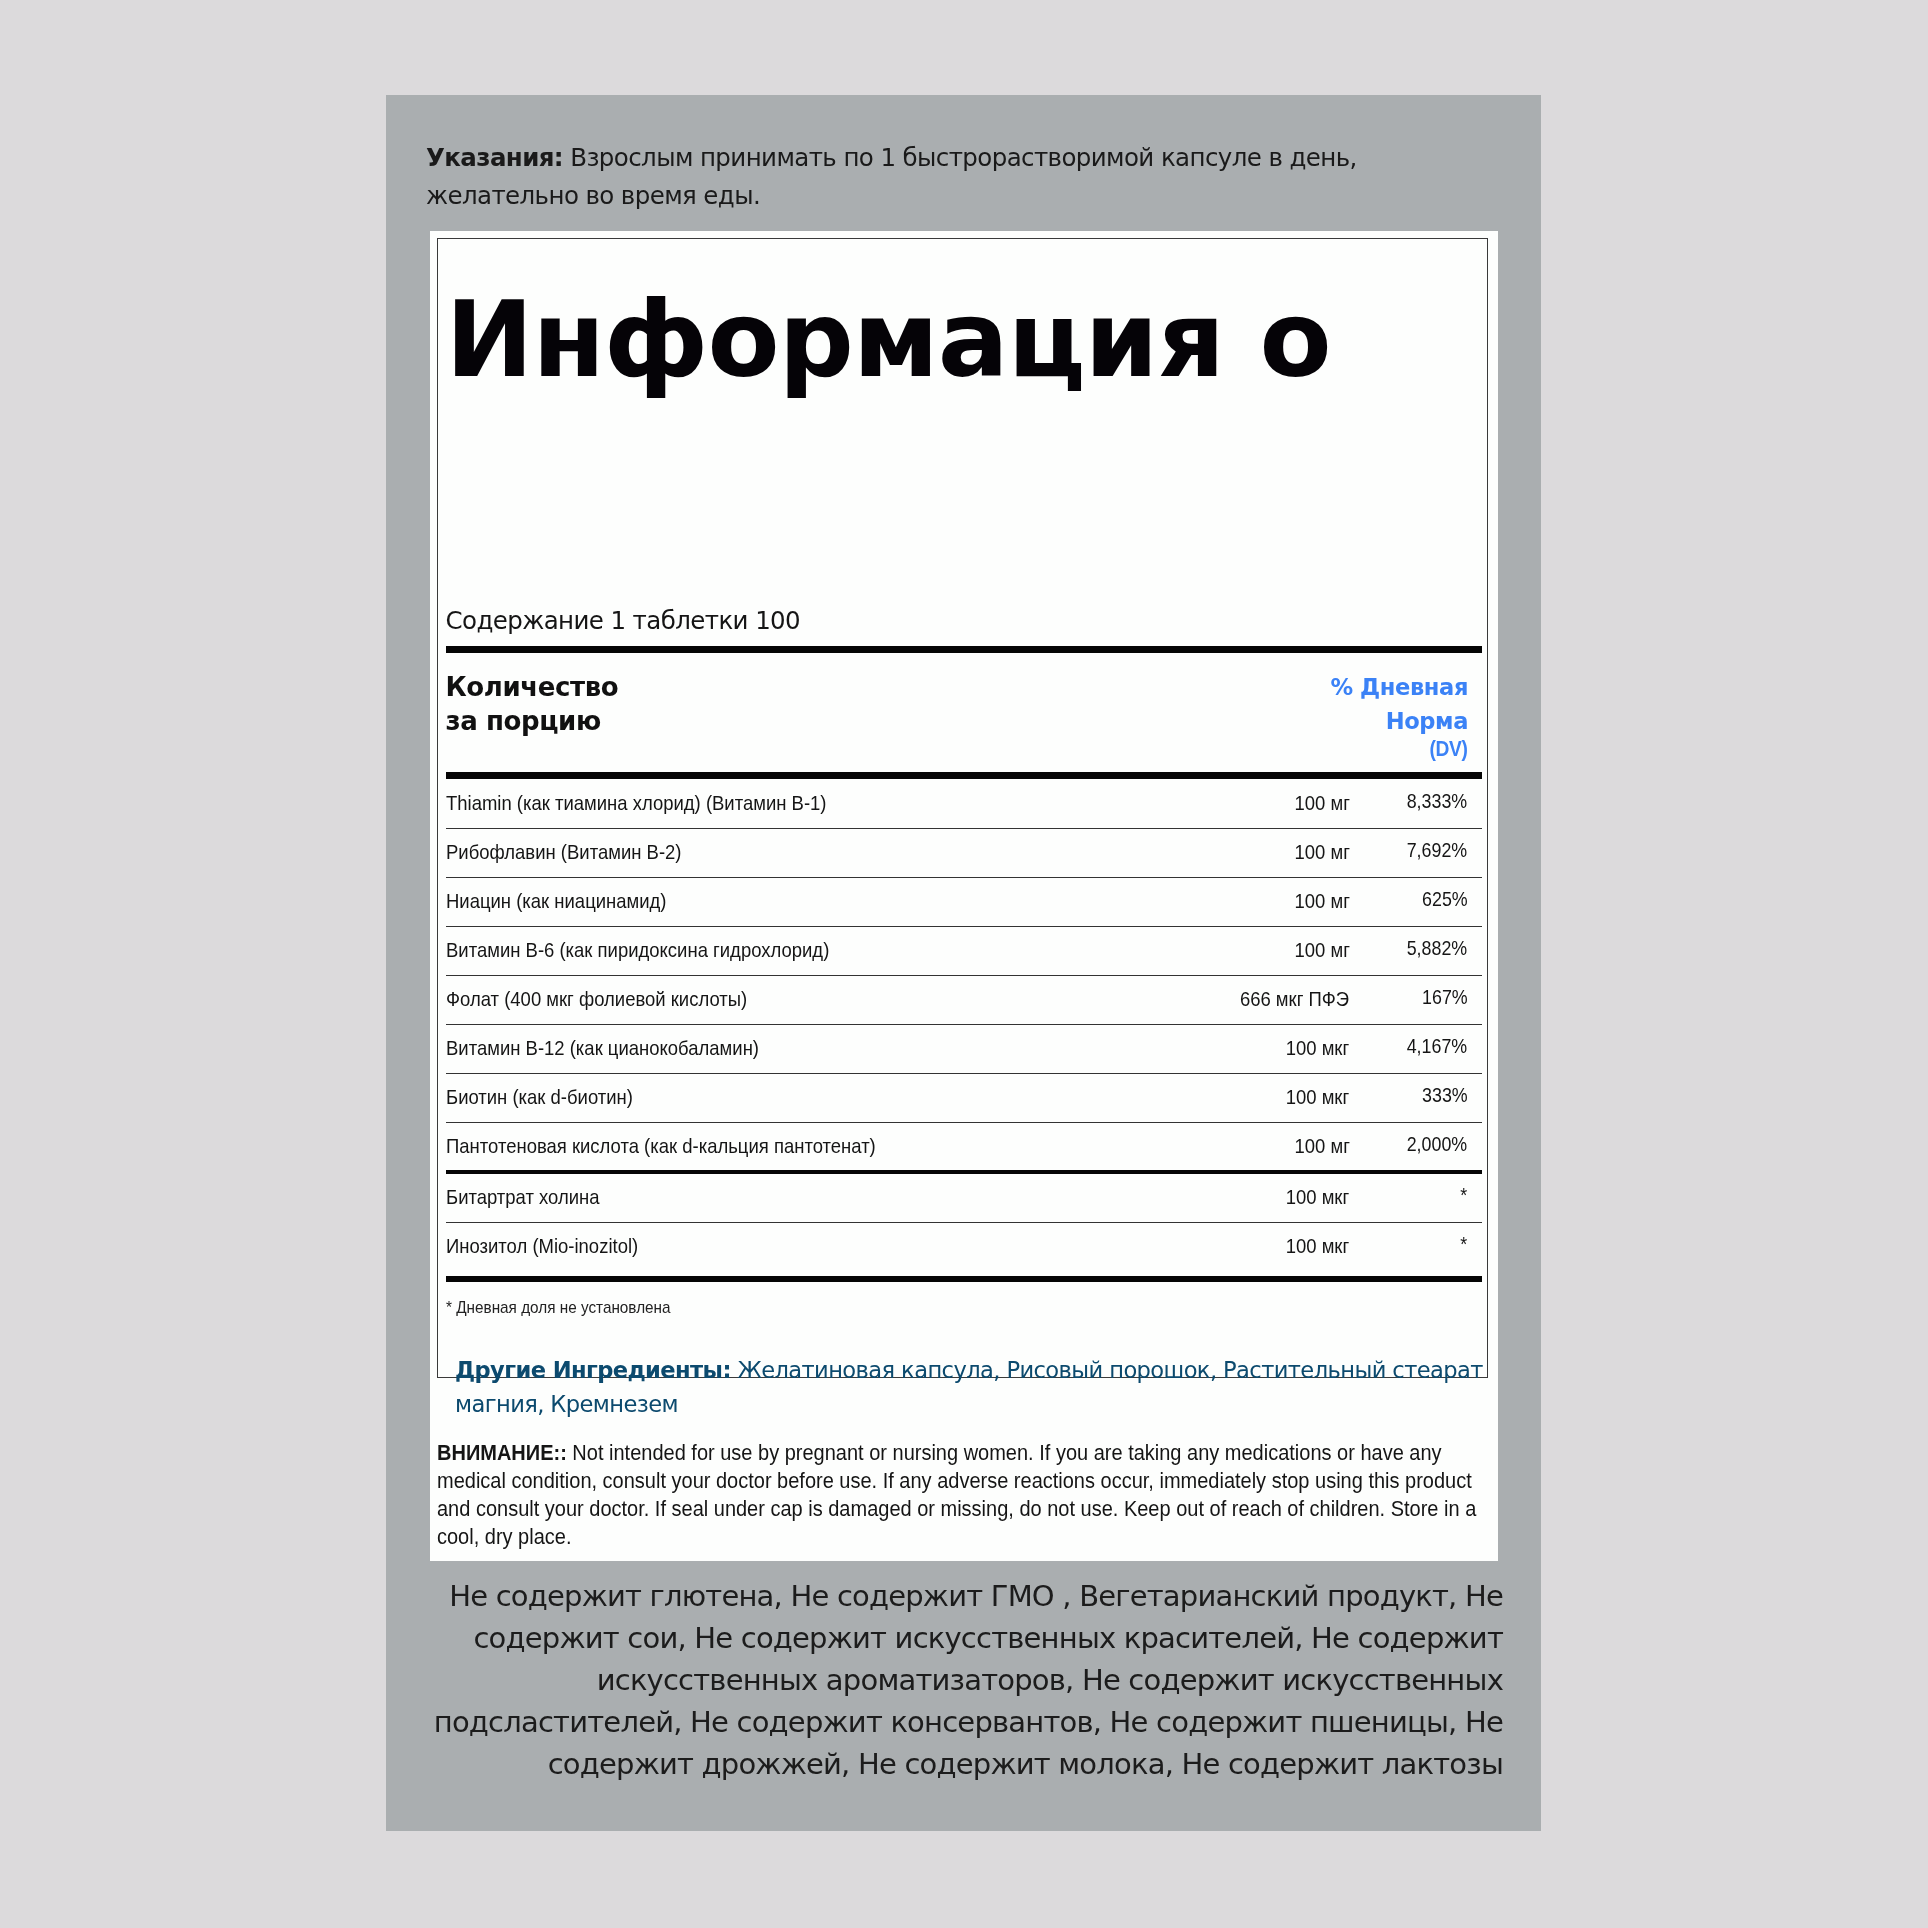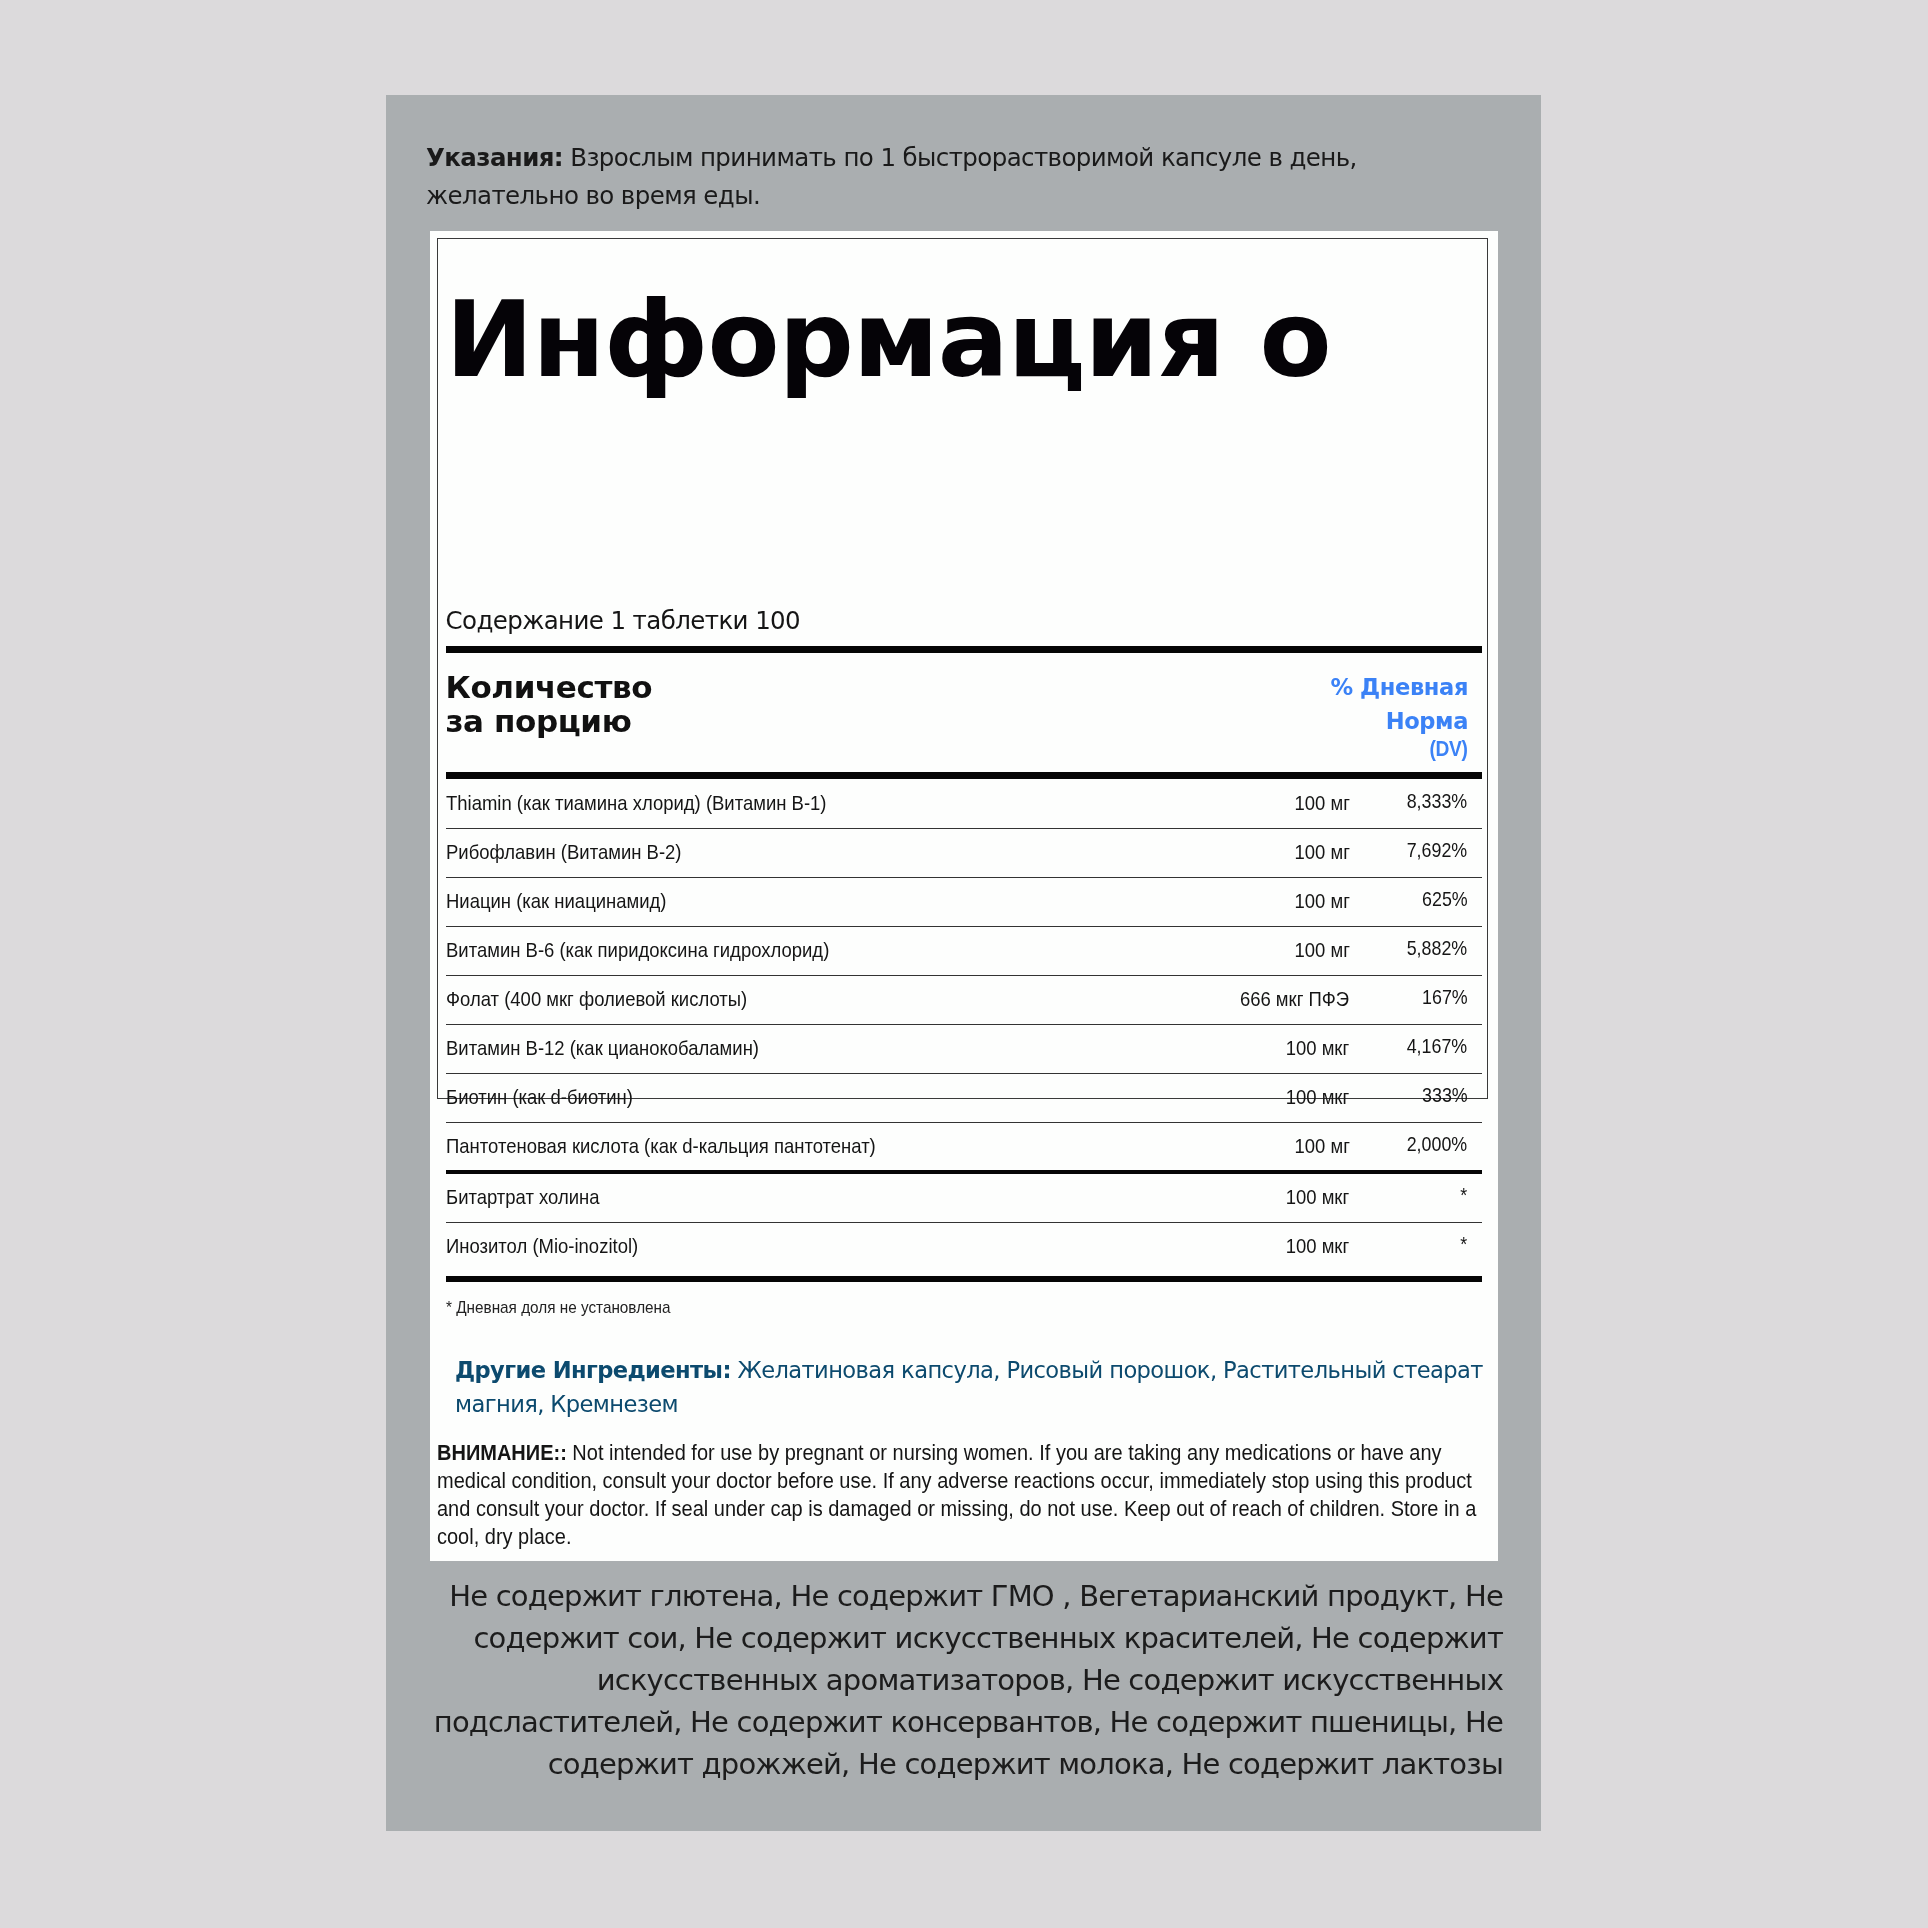--- a/index.html
+++ b/index.html
@@ -14,36 +14,36 @@
   .directions {
     position:absolute; left:426px; top:139px; width:1064px;
     font-family:"DejaVu Sans", sans-serif; font-size:24.5px; line-height:38px; color:#1a1a1a;
     letter-spacing:-0.6px;
   }
   .directions b { font-weight:bold; }
   .white {
     position:absolute; left:430px; top:231px; width:1068px; height:1330px; background:#fdfefd;
   }
   .facts {
-    position:absolute; left:437px; top:238px; width:1051px; height:861px;
+    position:absolute; left:437px; top:238px; width:1051px; height:1140px;
     border:1.9px solid #3a3a3a; box-sizing:border-box; background:#fdfefd;
   }
   .title {
     position:absolute; left:7.5px; top:28px; margin:0;
     font-family:"DejaVu Sans", sans-serif; font-weight:bold; font-size:105px; line-height:146px;
     color:#050307; letter-spacing:-0.9px;
   }
   .serving {
     position:absolute; left:7.5px; font-family:"DejaVu Sans", sans-serif; font-size:24.5px; color:#151515;
     letter-spacing:-0.6px;
   }
   .rule { position:absolute; left:7.5px; width:1036px; background:#050505; }
   .hdr-left {
     position:absolute; left:7.5px; top:431px; font-family:"DejaVu Sans", sans-serif;
-    font-weight:bold; font-size:31px; line-height:34px; color:#111; letter-spacing:-0.4px;
+    font-weight:bold; font-size:26px; line-height:34px; color:#111; letter-spacing:-0.4px;
   }
   .hdr-right {
     position:absolute; right:19px; top:431px; text-align:right; font-family:"DejaVu Sans", sans-serif;
     font-weight:bold; font-size:22.6px; line-height:34px; color:#3b82f6; letter-spacing:-0.4px;
   }
   .hdr-right .dv { font-family:"Liberation Sans", sans-serif; font-size:22.6px; line-height:22.6px; display:block; transform:scaleX(0.85); transform-origin:right; }
   .rows { position:absolute; left:7.5px; top:541px; width:1036px; }
   .row {
     position:relative; height:48px; border-bottom:1.9px solid #333;
     font-family:"Liberation Sans", sans-serif; font-size:21px; color:#151515;

